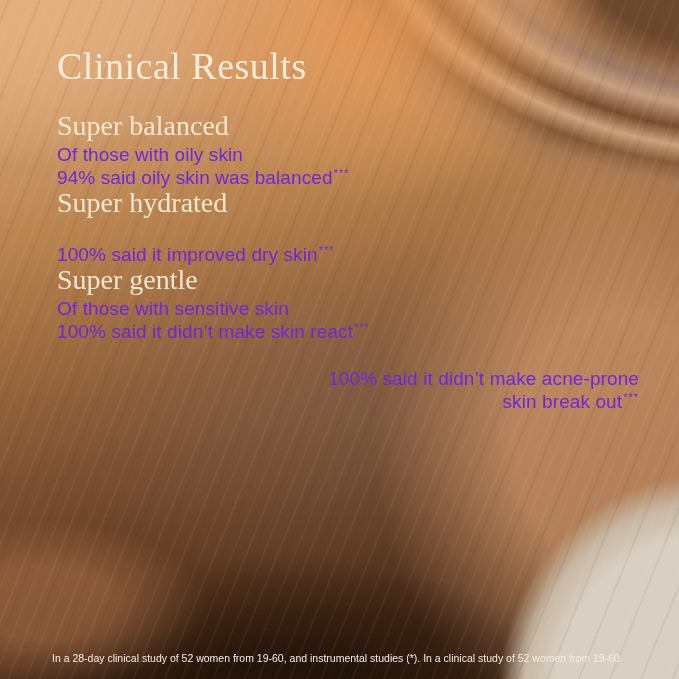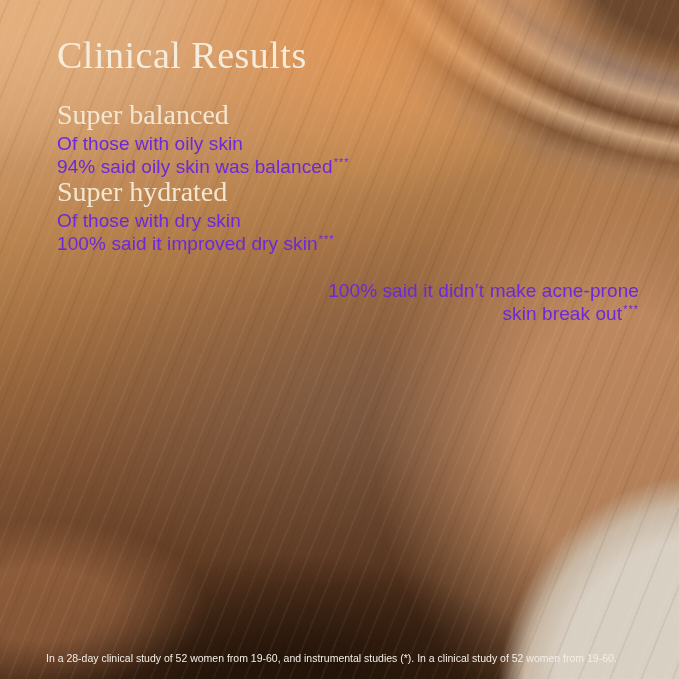--- a/index.html
+++ b/index.html
@@ -30,21 +30,21 @@
       repeating-linear-gradient(112deg,
         rgba(255,240,224,0.05) 0px, rgba(255,240,224,0.05) 2px,
         rgba(255,255,255,0) 2px,   rgba(255,255,255,0) 7px,
         rgba(62,36,18,0.07) 7px,   rgba(62,36,18,0.07) 9px,
         rgba(255,255,255,0) 9px,   rgba(255,255,255,0) 16px,
         rgba(255,238,220,0.04) 16px, rgba(255,238,220,0.04) 18px,
         rgba(255,255,255,0) 18px,  rgba(255,255,255,0) 29px);
   }
   
   .content {
-    position:absolute; left:57px; top:33px; right:40px; z-index:2;
+    position:absolute; left:57px; top:44px; right:40px; z-index:2;
   }
   h1.title {
     font-family:"Liberation Serif", serif;
     font-weight:400;
     font-size:38px; line-height:44px;
     letter-spacing:0.5px;
     color:#f7ecda;
     margin:0 0 24px 0;
   }
   .sec { }
@@ -67,21 +67,21 @@
   p.body b { font-weight:400; }
   p.body sup {
     font-size:11px;
     line-height:0;
     vertical-align:7px;
     letter-spacing:1px;
     margin-left:1px;
   }
   
   .footnote {
-    position:absolute; left:46px; right:8px; bottom:14px; z-index:2;
+    position:absolute; left:52px; right:8px; bottom:14px; z-index:2;
     font-size:10.5px; line-height:14.5px;
     color:#f3eee6;
     white-space:nowrap;
   }
   .footnote p { margin:0; }
 </style>
 </head>
 <body>
 
 <div class="canvas">
@@ -92,24 +92,29 @@
     <h1 class="title">Clinical Results</h1>
 
     <section class="sec first">
       <h2 class="sec-head">Super balanced</h2>
       <p class="body"><span>Of those with oily skin</span><br>
         <b>94%</b><span> said </span><b>oily</b><span> skin was </span><b>balanced</b><sup>***</sup></p>
     </section>
 
     <section class="sec">
       <h2 class="sec-head">Super hydrated</h2>
-      <p class="body"><span>Of those with dry skin</span><br>
+      <p class="body"><br>
         <b>100%</b><span> said it </span><b>improved</b><span> dry skin</span><sup>***</sup></p>
     </section>
 
+    <section class="sec">
+      <h2 class="sec-head">Super gentle</h2>
+      <p class="body"><span>Of those with </span><b>sensitive skin</b><br>
+        <b>100%</b><span> said it </span><b>didn’t</b><span> make skin </span><b>react</b><sup>***</sup></p>
+    </section>
 
     <section class="sec tight">
       <p class="body"><b>100%</b><span> said it </span><b>didn’t</b><span> make acne-prone</span><br>
         <b>skin break out</b><sup>***</sup></p>
     </section>
 
   </div>
 
   <div class="footnote">
     <p>In a 28-day clinical study of 52 women from 19-60, and instrumental studies (*). In a clinical study of 52 women from 19-60.</p>

